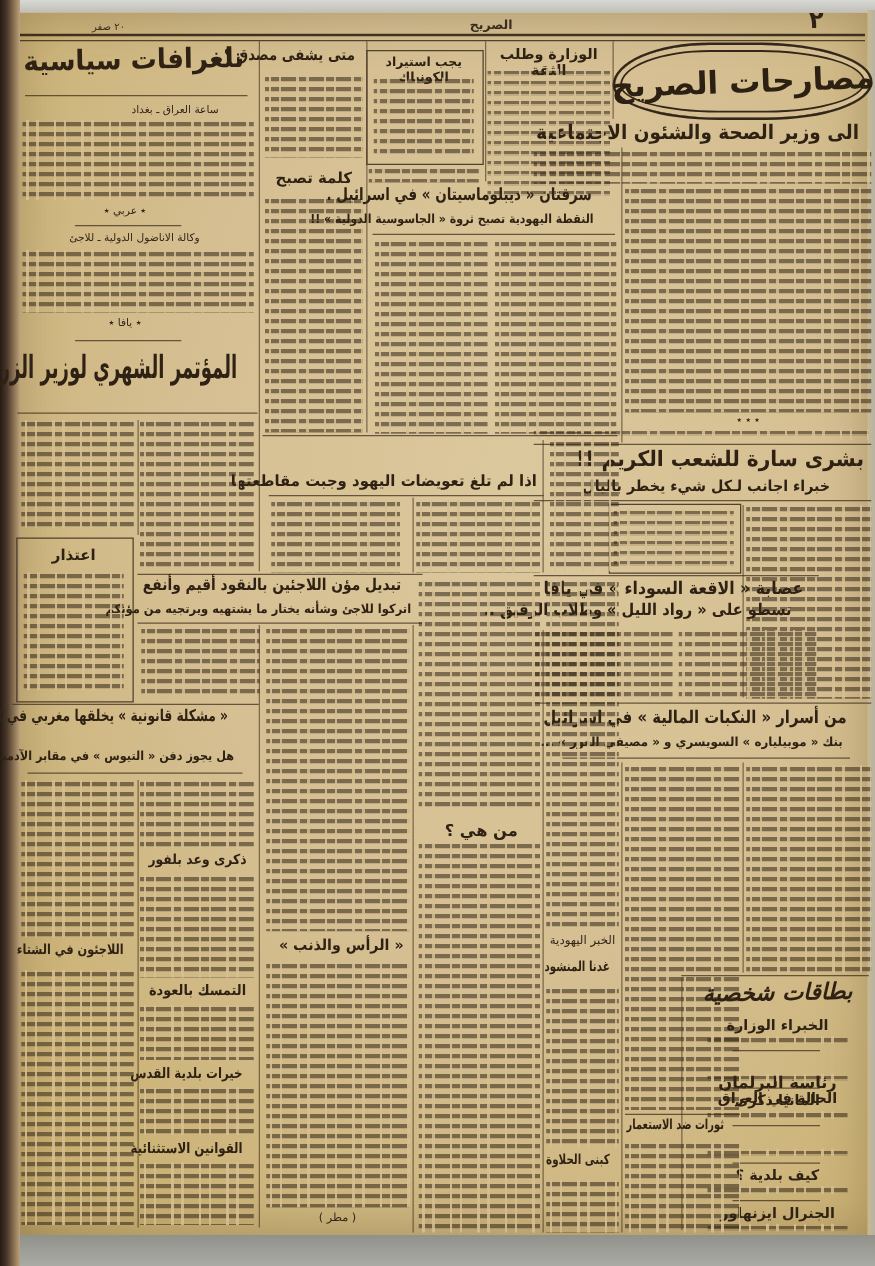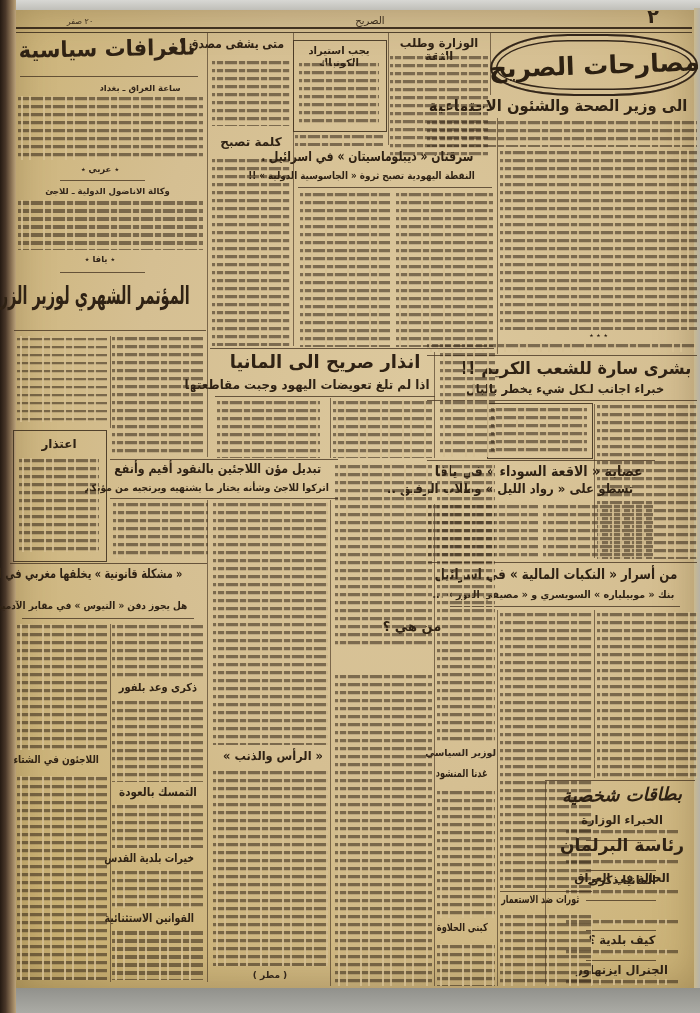--- a/index.html
+++ b/index.html
@@ -28,35 +28,35 @@
   .bt{opacity:.95;background-image:
       repeating-linear-gradient(90deg, rgba(214,192,147,0) 0 3px, rgba(214,192,147,.9) 3px 5px,
         rgba(214,192,147,0) 5px 11px, rgba(214,192,147,.85) 11px 13px, rgba(214,192,147,0) 13px 22px),
       repeating-linear-gradient(180deg, rgba(54,40,25,0) 0 1.5px, rgba(54,40,25,.6) 1.5px 4.5px,
         rgba(54,40,25,.15) 4.5px 5.5px, rgba(54,40,25,0) 5.5px 8px);}
   .cartouche{border:2px solid #33261a;
      border-radius:46% 54% 50% 50% / 68% 62% 60% 55%;
      box-shadow:inset 0 0 0 4px #d5bf92, inset 0 0 0 5.5px #33261a;
      display:flex;align-items:center;justify-content:center;}
   .mast{font-size:25px;font-weight:bold;color:#2c2012;transform:rotate(-2deg);letter-spacing:1px;}
-  .sig{color:#33261a;font-weight:bold;text-align:center;}
+  .sig{color:#33261a;font-weight:normal;text-align:center;}
 </style>
 </head>
 <body>
 
 <div id="stage">
   <div id="topedge" class="abs"></div>
   <div id="botedge" class="abs"></div>
   <div id="paper" class="abs"></div>
   <div id="binding" class="abs"></div>
   <div id="rightedge" class="abs"></div>
 
   <div class="abs hd" style="left:636px;top:6px;width:34px;font-size:19px;">٢</div>
-  <div class="abs" style="left:330px;top:15px;width:80px;font-size:10px;text-align:center;color:#3a2c1c;">الصريح</div>
-  <div class="abs" style="left:50px;top:17px;width:60px;font-size:8px;text-align:center;color:#3a2c1c;">٢٠ صفر</div>
+  <div class="abs" style="left:330px;top:15px;width:80px;font-size:10px;color:#3a2c1c;font-weight:bold;">الصريح</div>
+  <div class="abs" style="left:40px;top:17px;width:60px;font-size:8px;text-align:right;color:#3a2c1c;">٢٠ صفر</div>
   <div class="abs hr2" style="left:16px;top:27px;width:676px;"></div>
 
   <div class="abs cartouche" style="left:490px;top:34px;width:204px;height:58px;">
     <span class="mast nw">مصارحات الصريح</span>
   </div>
   <div class="abs hd nw" style="left:453px;top:97px;width:244px;font-size:16px;transform:scaleX(.92);">الى وزير الصحة والشئون الاجتماعية</div>
   <div class="abs bt" style="left:427px;top:120px;width:270px;height:27px;"></div>
   <div class="abs bt" style="left:500px;top:150px;width:197px;height:180px;"></div>
   <div class="abs hd" style="left:500px;top:331px;width:197px;font-size:8px;">٭  ٭  ٭</div>
   <div class="abs bt" style="left:427px;top:343px;width:268px;height:9px;"></div>
@@ -80,21 +80,21 @@
   <div class="abs hd nw" style="left:450px;top:589px;width:230px;font-size:10px;transform:scaleX(.95);">بنك « موبيلياره » السويسري و « مصيفي الغور » ...</div>
   <div class="abs hr" style="left:450px;top:606px;width:230px;"></div>
   <div class="abs bt" style="left:597px;top:612px;width:100px;height:166px;"></div>
   <div class="abs bt" style="left:500px;top:612px;width:92px;height:276px;"></div>
 
   <div class="abs hr" style="left:545px;top:780px;width:150px;"></div>
   <div class="abs hd nw" style="left:548px;top:785px;width:148px;font-size:18px;font-style:italic;transform:rotate(-1deg);">بطاقات شخصية</div>
   <div class="abs hd" style="left:548px;top:814px;width:148px;font-size:11.5px;">الخبراء الوزارة</div>
   <div class="abs bt" style="left:566px;top:829px;width:112px;height:6px;"></div>
   <div class="abs hr" style="left:586px;top:840px;width:70px;"></div>
-  <div class="abs hd" style="left:548px;top:836px;width:148px;font-size:17px;">رئاسة البرلمان</div>
+  <div class="abs hd" style="left:548px;top:860px;width:148px;font-size:13px;">رئاسة البرلمان</div>
   <div class="abs bt" style="left:566px;top:859px;width:112px;height:6px;"></div>
   <div class="abs hr" style="left:586px;top:870px;width:70px;"></div>
   <div class="abs hd" style="left:548px;top:874px;width:148px;font-size:11.5px;">المانيا ذكرى</div>
   <div class="abs bt" style="left:566px;top:889px;width:112px;height:6px;"></div>
   <div class="abs hr" style="left:586px;top:900px;width:70px;"></div>
   <div class="abs hd" style="left:548px;top:872px;width:148px;font-size:11.5px;">الحالة في العراق</div>
   <div class="abs bt" style="left:566px;top:919px;width:112px;height:6px;"></div>
   <div class="abs hr" style="left:586px;top:930px;width:70px;"></div>
   <div class="abs hd" style="left:548px;top:934px;width:148px;font-size:11.5px;">كيف بلدية ؟</div>
   <div class="abs bt" style="left:566px;top:949px;width:112px;height:6px;"></div>
@@ -115,44 +115,43 @@
   <div class="abs hd" style="left:390px;top:37px;width:98px;font-size:11.5px;">الوزارة وطلب الثقة</div>
   <div class="abs bt" style="left:390px;top:55px;width:98px;height:102px;"></div>
 
   <div class="abs hd nw" style="left:297px;top:149px;width:196px;font-size:13.5px;transform:scaleX(.8);">سرقتان « ديبلوماسيتان » في اسرائيل .</div>
   <div class="abs hd nw" style="left:300px;top:170px;width:186px;font-size:10px;transform:scaleX(.88);">النقطة اليهودية تصبح ثروة « الجاسوسية الدولية » !!</div>
   <div class="abs hr" style="left:298px;top:187px;width:194px;"></div>
   <div class="abs bt" style="left:300px;top:192px;width:90px;height:155px;"></div>
   <div class="abs bt" style="left:396px;top:192px;width:97px;height:155px;"></div>
 
   <div class="abs hr" style="left:210px;top:348px;width:284px;"></div>
-  <div class="abs hd nw" style="left:215px;top:352px;width:220px;font-size:18px;">انذار صريح الى المانيا</div>
   <div class="abs hd nw" style="left:215px;top:378px;width:220px;font-size:12.5px;transform:scaleX(.95);">اذا لم تلغ تعويضات اليهود وجبت مقاطعتها</div>
   <div class="abs hr" style="left:215px;top:396px;width:220px;"></div>
   <div class="abs bt" style="left:217px;top:400px;width:103px;height:58px;"></div>
   <div class="abs bt" style="left:333px;top:400px;width:99px;height:58px;"></div>
   <div class="abs bt" style="left:440px;top:352px;width:55px;height:105px;"></div>
 
   <div class="abs hr" style="left:110px;top:459px;width:228px;"></div>
   <div class="abs hd nw" style="left:112px;top:462px;width:226px;font-size:13px;transform:scaleX(.85);">تبديل مؤن اللاجئين بالنقود أقيم وأنفع</div>
   <div class="abs hd nw" style="left:110px;top:482px;width:228px;font-size:10px;transform:scaleX(.92);">اتركوا للاجئ وشأنه يختار ما يشتهيه ويرتجيه من مؤنكم</div>
   <div class="abs hr" style="left:110px;top:498px;width:228px;"></div>
   <div class="abs bt" style="left:113px;top:502px;width:95px;height:56px;"></div>
   <div class="abs bt" style="left:213px;top:502px;width:115px;height:243px;"></div>
   <div class="abs bt" style="left:335px;top:464px;width:97px;height:182px;"></div>
   <div class="abs bt" style="left:437px;top:464px;width:58px;height:278px;"></div>
 
-  <div class="abs hd" style="left:350px;top:620px;width:70px;font-size:13px;margin-left:27px;">من هي ؟</div>
+  <div class="abs hd" style="left:350px;top:659px;width:70px;font-size:13px;">من هي ؟</div>
   <div class="abs bt" style="left:335px;top:674px;width:97px;height:312px;"></div>
 
   <div class="abs hd nw" style="left:218px;top:750px;width:110px;font-size:12px;transform:scaleX(.95);">« الرأس والذنب »</div>
   <div class="abs bt" style="left:213px;top:770px;width:115px;height:196px;"></div>
   <div class="abs sig" style="left:240px;top:970px;width:60px;font-size:9px;">( مطر )</div>
 
-  <div class="abs sig nw" style="left:436px;top:747px;width:60px;font-size:9.5px;">لوزير السياسي</div>
+  <div class="abs sig nw" style="left:436px;top:747px;width:60px;font-size:9.5px;">الخبر اليهودية</div>
   <div class="abs hd nw" style="left:437px;top:768px;width:58px;font-size:11px;transform:scaleX(.75);">غدنا المنشود</div>
   <div class="abs bt" style="left:437px;top:790px;width:58px;height:128px;"></div>
   <div class="abs hd nw" style="left:437px;top:922px;width:58px;font-size:11px;transform:scaleX(.75);">كبنى الحلاوة</div>
   <div class="abs bt" style="left:437px;top:944px;width:58px;height:42px;"></div>
 
   <div class="abs hr" style="left:500px;top:891px;width:92px;"></div>
   <div class="abs hd nw" style="left:500px;top:894px;width:92px;font-size:11px;transform:scaleX(.72);">ثورات ضد الاستعمار</div>
   <div class="abs bt" style="left:500px;top:914px;width:92px;height:72px;"></div>
 
   <div class="abs hd nw" style="left:18px;top:36px;width:182px;font-size:22px;transform:scaleX(.95) rotate(-1deg);">تلغرافات سياسية</div>

